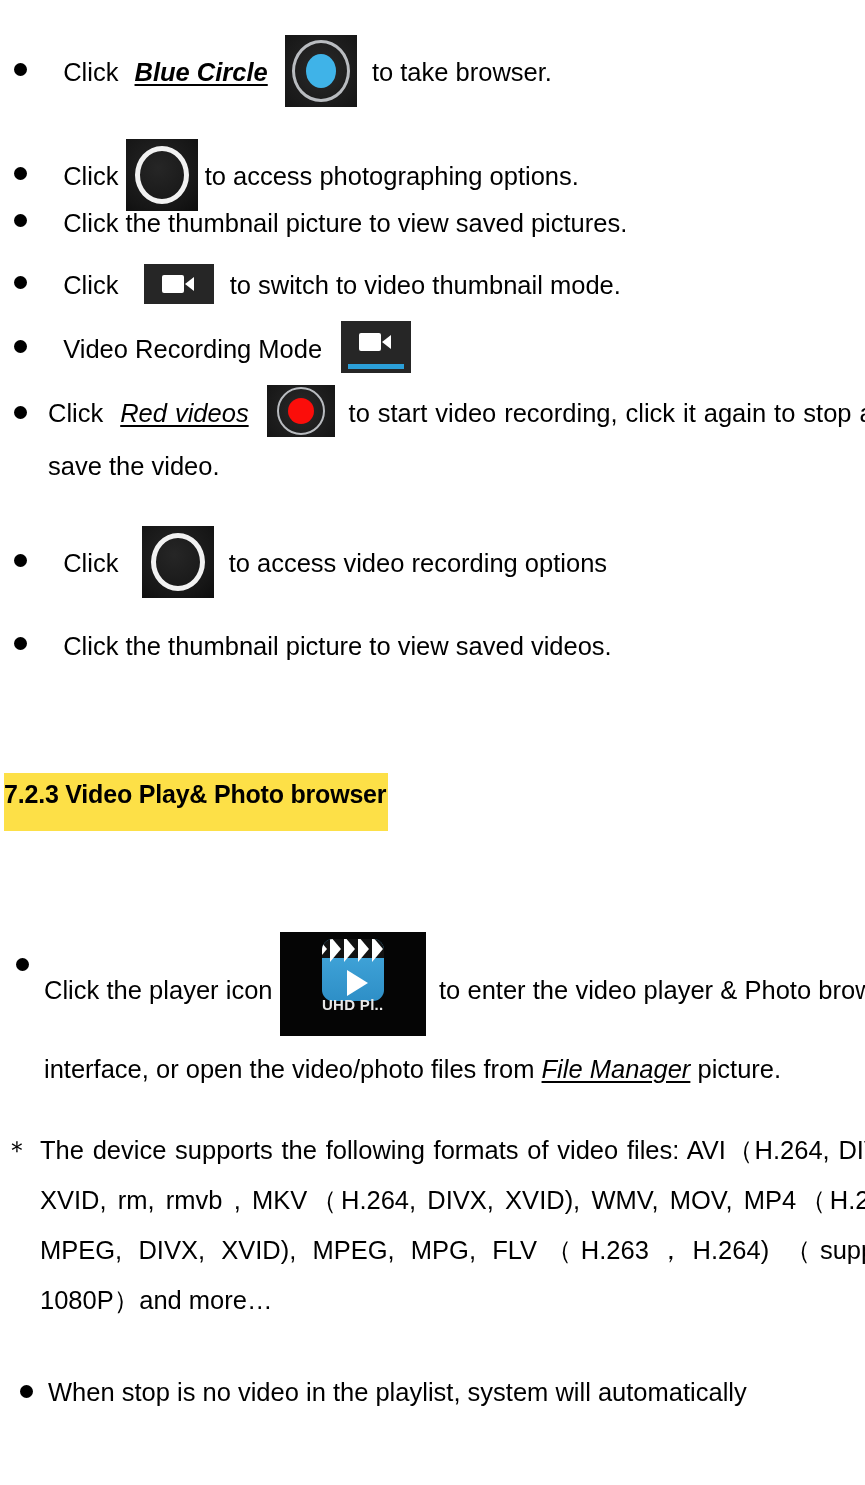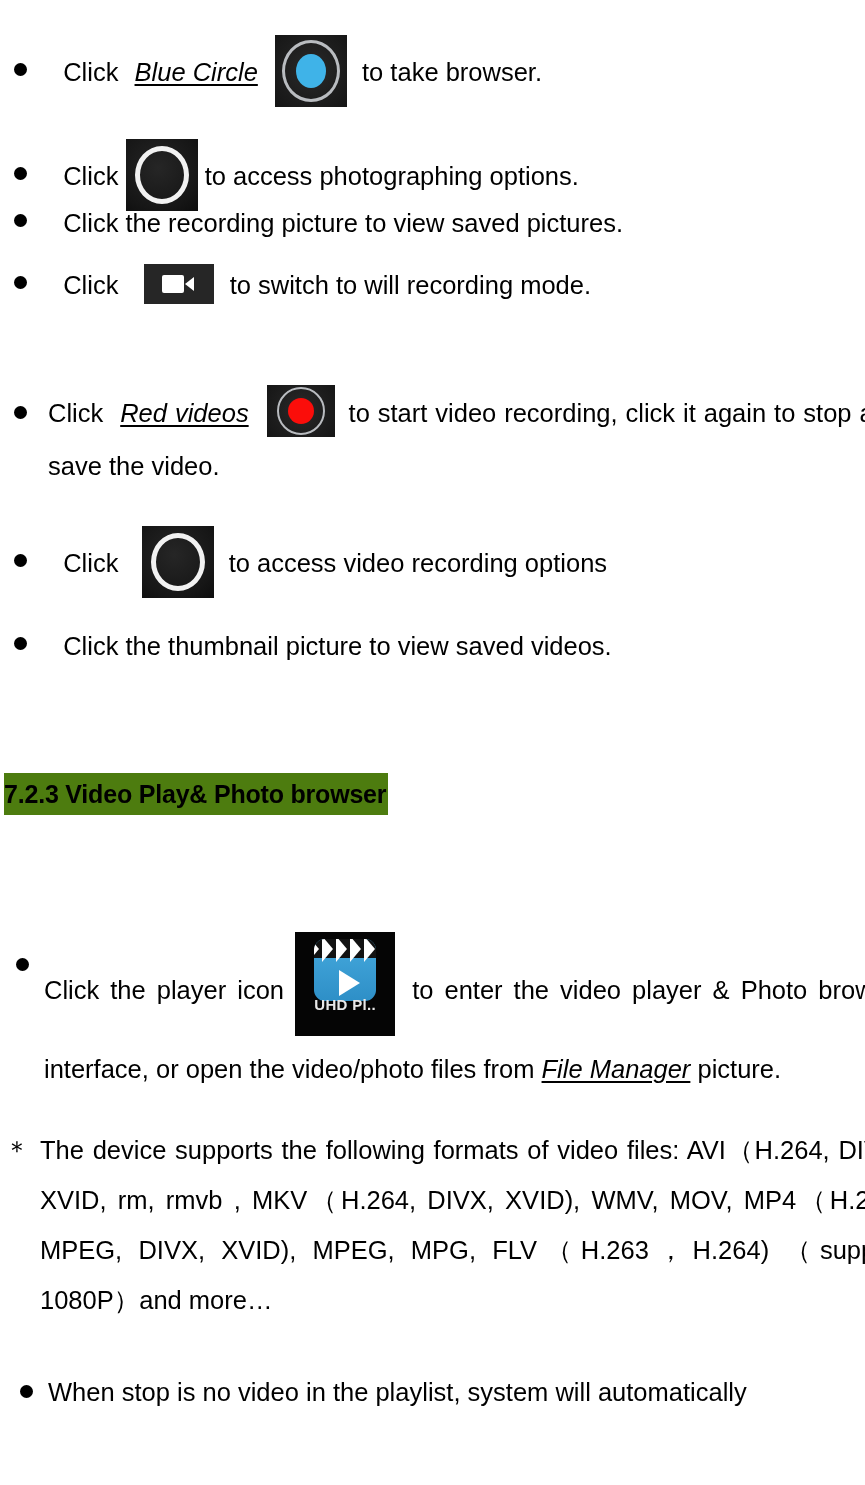--- a/index.html
+++ b/index.html
@@ -174,20 +174,21 @@
     border: 2.5px solid #262626;
     box-sizing: border-box;
   }
 
   
   .uhdbox {
     width: 100px;
     height: 104px;
     background: #050505;
     vertical-align: middle;
+    padding-left: 46px;
   }
   .uhd-tile {
     position: absolute;
     left: 50%;
     top: 7px;
     transform: translateX(-50%);
     width: 62px;
     height: 62px;
     border-radius: 11px;
     background: linear-gradient(180deg,#45a9dd 0%,#2e8fc7 100%);
@@ -228,22 +229,22 @@
     font-family: "Liberation Sans", sans-serif;
     letter-spacing: 0.3px;
   }
 
   
   .section-heading {
     font-size: 25px;
     font-weight: bold;
     line-height: 40px;
     display: inline-block;
-    background: #4d7c0f;
-    padding: 1px 2px 1px 0;
+    background: #fde047;
+    padding: 1px 2px 17px 0;
     letter-spacing: -0.2px;
   }
 
   
   .para {
     font-size: 25.5px;
     line-height: 50px;
     text-align: justify;
     text-justify: inter-word;
   }
@@ -288,57 +289,69 @@
 </style>
 </head>
 <body>
 
 <div class="page">
 
   <div class="bullet-row" style="position:absolute; left:14px; top:36px; width:840px;">
     <span class="bullet-dot"></span>
     <span class="txt" style="display:inline-block;width:22px;"></span>
     <span class="txt">Click</span>
-    <span class="txt em-underline" style="margin-left:9px;">Blue Circle</span>
+    <span class="txt em-underline" style="margin-left:9px;font-weight:bold;">Blue Circle</span>
     <span class="icon-box shutter" style="margin:0 8px 0 10px; position:relative; top:-1px;">
       <span class="ring"></span>
       <span class="inner inner-blue"></span>
     </span>
     <span class="txt">to take browser.</span>
   </div>
 
   <div class="bullet-row" style="position:absolute; left:14px; top:140px; width:840px;">
     <span class="bullet-dot"></span>
     <span class="txt" style="display:inline-block;width:22px;"></span>
     <span class="txt">Click</span>
     <span class="icon-box ringbtn" style="position:relative; top:-1px; margin:0 0 0 0;">
       <span class="ring2"></span>
     </span>
     <span class="txt">to access photographing options.</span>
   </div>
 
   <div class="bullet-row" style="position:absolute; left:14px; top:196px; width:840px;">
     <span class="bullet-dot"></span>
     <span class="txt" style="display:inline-block;width:22px;"></span>
-    <span class="txt">Click the recording picture to view saved pictures.</span>
+    <span class="txt">Click the thumbnail picture to view saved pictures.</span>
   </div>
 
   <div class="bullet-row" style="position:absolute; left:14px; top:258px; width:840px;">
     <span class="bullet-dot"></span>
     <span class="txt" style="display:inline-block;width:22px;"></span>
     <span class="txt">Click</span>
     <span class="icon-box vidbox" style="margin:0 9px 0 18px; position:relative; top:-1px;">
       <span class="vcam">
         <span class="body"></span>
         <span class="lens"></span>
       </span>
     </span>
-    <span class="txt">to switch to will recording mode.</span>
-  </div>
-
+    <span class="txt">to switch to video thumbnail mode.</span>
+  </div>
+
+  <div class="bullet-row" style="position:absolute; left:14px; top:322px; width:840px;">
+    <span class="bullet-dot"></span>
+    <span class="txt" style="display:inline-block;width:22px;"></span>
+    <span class="txt">Video Recording Mode</span>
+    <span class="icon-box vidbox tall" style="margin:0 0 0 12px; position:relative; top:-2px;">
+      <span class="vcam">
+        <span class="body"></span>
+        <span class="lens"></span>
+      </span>
+      <span class="blue-bar"></span>
+    </span>
+  </div>
 
   <div class="bullet-row hang" style="position:absolute; left:0px; top:386px; width:854px; text-align:justify;">
     <span class="bullet-dot"></span>
     <div style="text-align:justify; text-justify:inter-word;">
       <span class="txt">Click</span>
       <span class="txt em-underline" style="margin-left:9px;">Red videos</span>
       <span class="icon-box shutter" style="width:68px;height:52px;margin:0 6px 0 10px; position:relative; top:-2px;">
         <span class="ring" style="width:48px;height:48px;border-width:2px;"></span>
         <span class="inner inner-red" style="width:26px;height:26px;"></span>
       </span>

